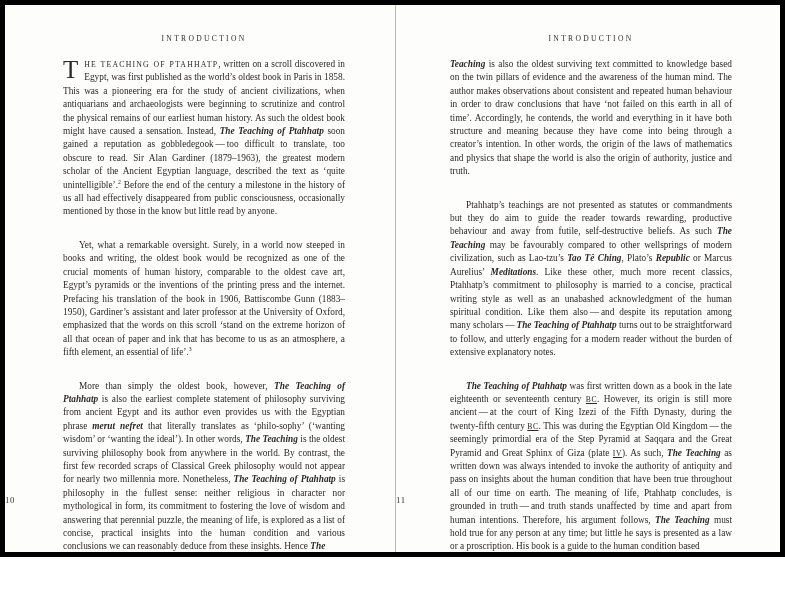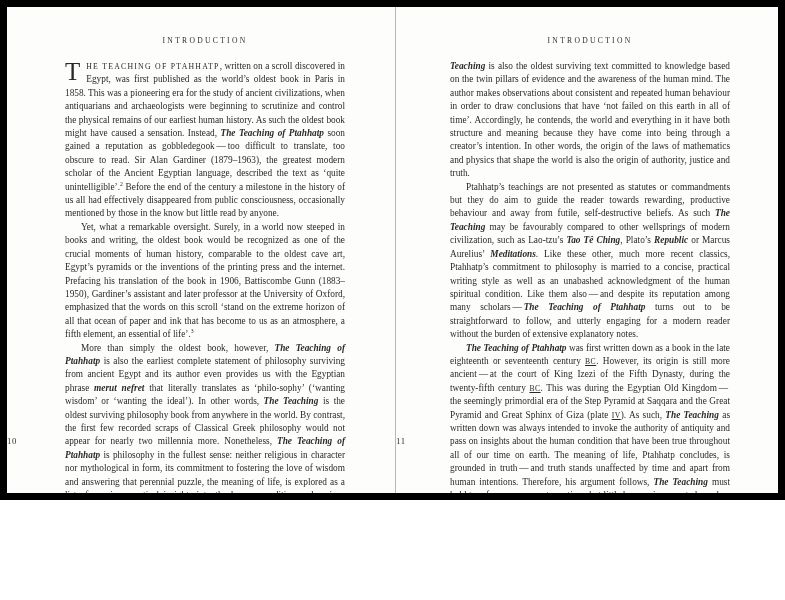--- a/index.html
+++ b/index.html
@@ -1,36 +1,36 @@
 <!DOCTYPE html>
 <html><head>
 <meta charset="utf-8">
 <style>
   html, body { margin: 0; padding: 0; background: #ffffff; }
   .spread {
-    width: 785px; height: 500px; box-sizing: border-box;
-    border: 7px solid #000000; background: #fdfdfc;
+    width: 785px; height: 557px; box-sizing: border-box;
+    border: 5px solid #000000; background: #fdfdfc;
     display: flex; overflow: hidden;
     font-family: "Liberation Serif", serif; color: #2b2926;
   }
   .page { position: relative; box-sizing: border-box; flex: 1 1 0; }
   .page.left  { padding: 0 50px 0 58px; }
   .page.right { padding: 0 48px 0 54px; }
   .gutter { width: 1px; background: #b8b8b8; flex: 0 0 auto; }
   .running-header {
     margin-top: 29px; text-align: center;
     font-size: 7.6px; letter-spacing: 2.3px; color: #33302c;
     white-space: nowrap;
   }
   .body {
     margin-top: 15px; font-size: 9.3px; line-height: 13.4px;
     text-align: justify; color: #2b2926;
   }
   .body p { margin: 0; }
-  .body p + p { text-indent: 16px; }
+  .body p + p { text-indent: 16px; margin-top: 20px; }
   .folio {
     position: absolute; bottom: 47px; left: 0; right: 0;
     font-size: 8.8px; letter-spacing: 0.6px; color: #33302c;
   }
   .i  { font-style: italic; font-weight: bold; }
   .sc { font-size: 0.82em; letter-spacing: 0.5px; text-decoration: underline; }
   .opener { font-size: 0.84em; letter-spacing: 1.2px; }
   .sup { font-size: 0.62em; vertical-align: super; line-height: 0; }
   .dc {
     float: left; font-size: 25px; line-height: 20px;

